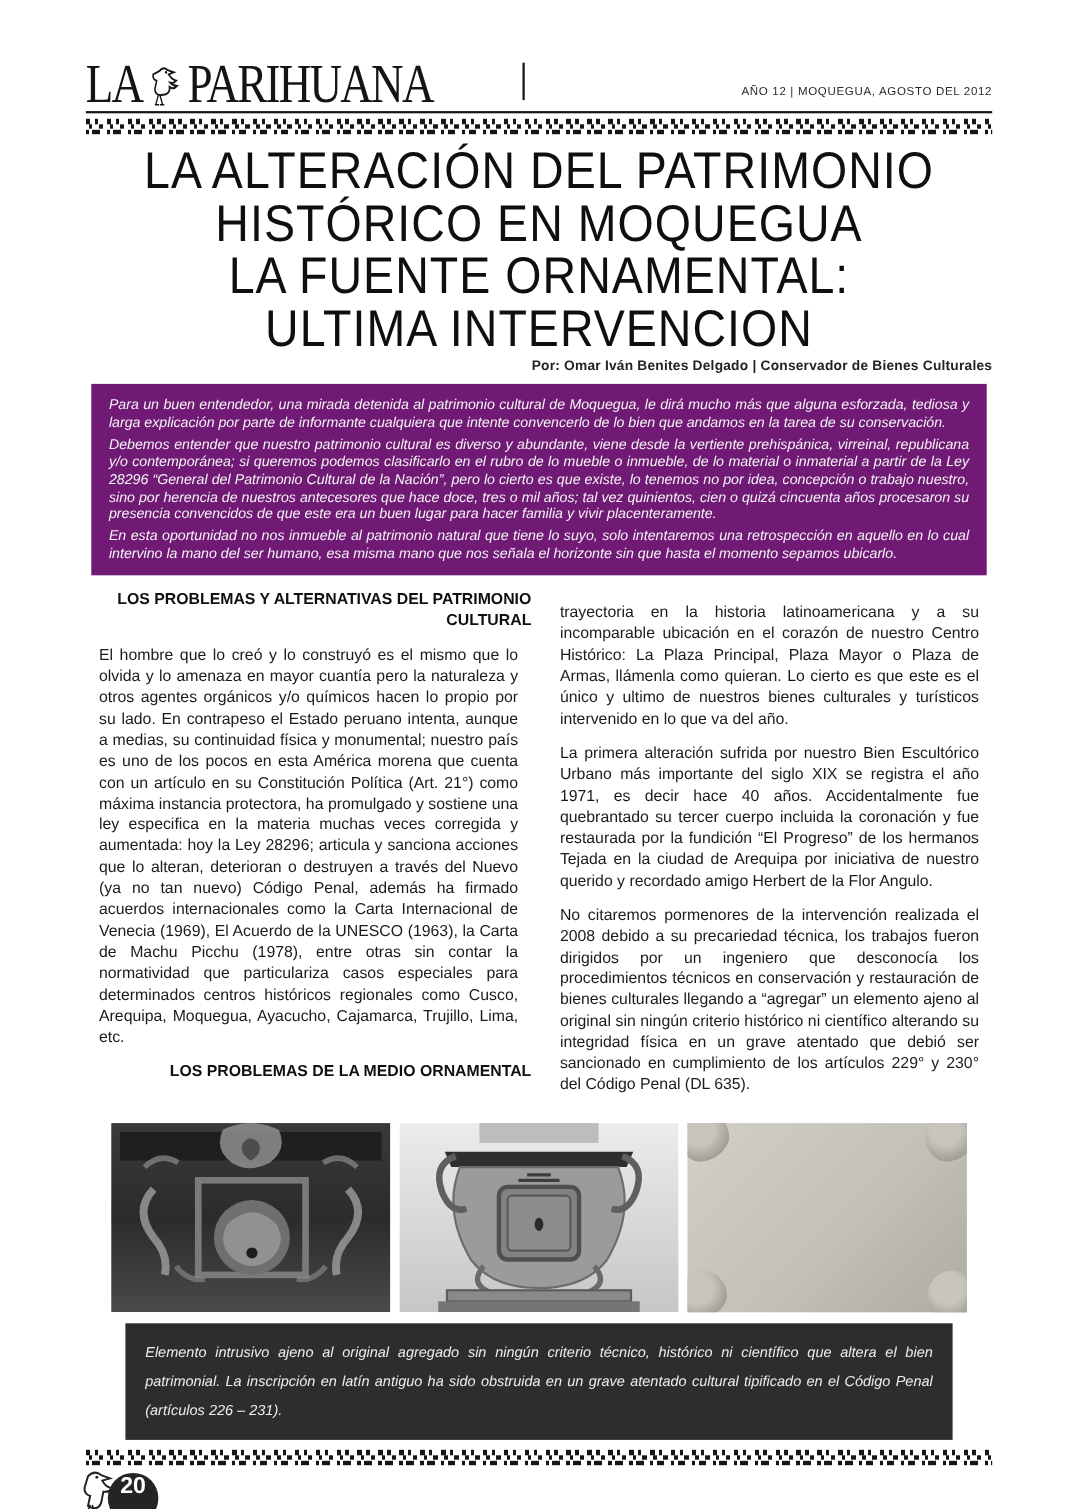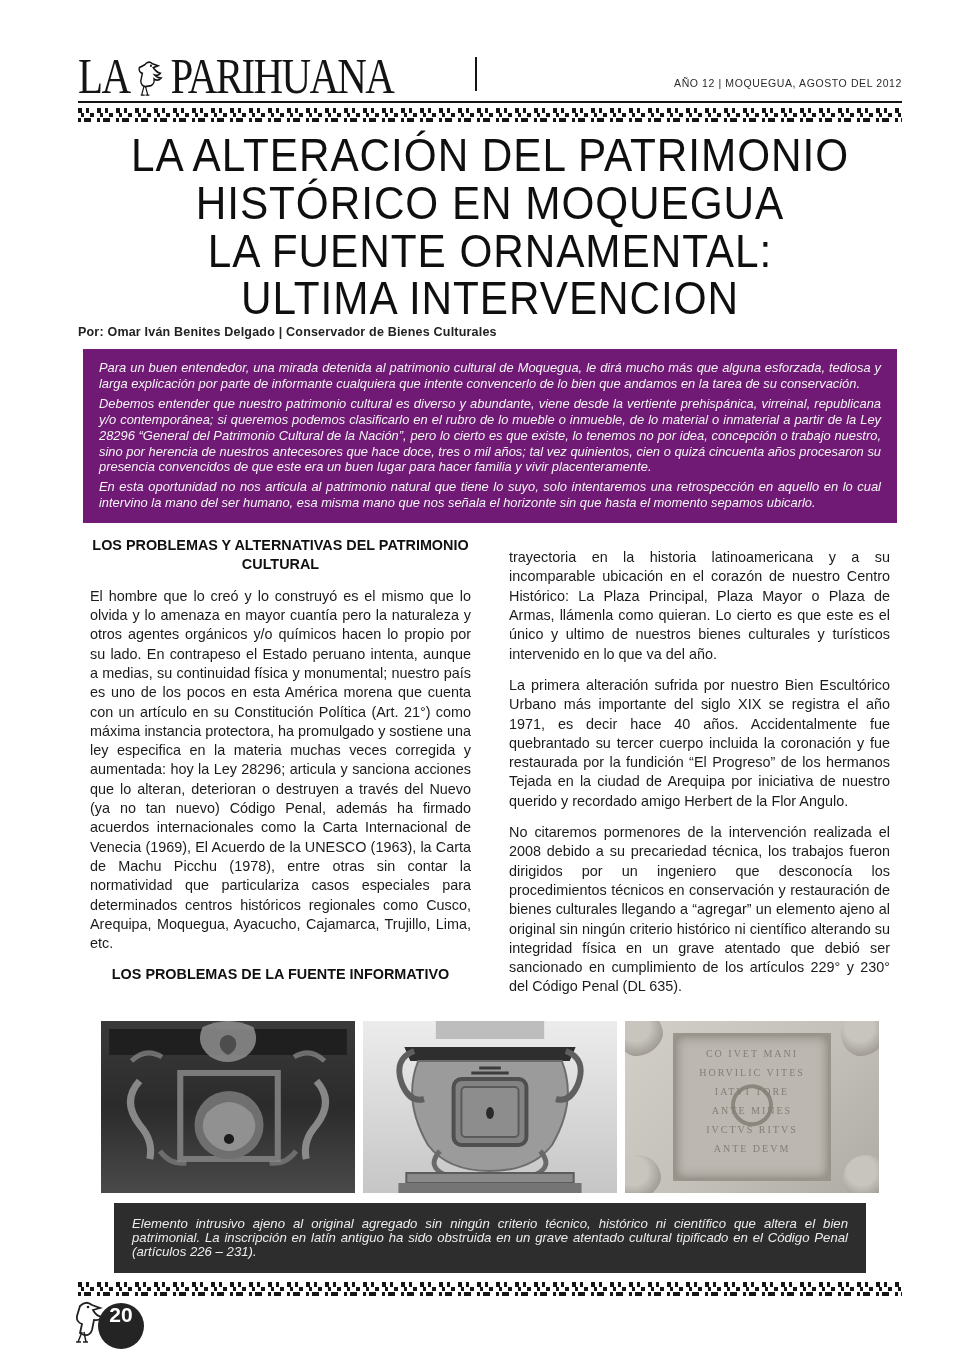--- a/index.html
+++ b/index.html
@@ -33,35 +33,35 @@
       repeating-linear-gradient(90deg,transparent 0 3px,#161616 3px 6px,transparent 6px 12px,#161616 12px 16px,transparent 16px 19px),
       repeating-linear-gradient(90deg,#161616 0 3px,transparent 3px 6px,#161616 6px 13px,transparent 13px 19px);
     background-size:100% 5px,100% 4px,100% 4px;
     background-position:0 0,0 5px,0 10px;
     background-repeat:repeat-x;
   }
 
   
   .title{ margin-top:13px; text-align:center; color:#0f0f0f; transform:scale(.94,1.04); }
   .title-line{ font-size:45px; line-height:46px; font-weight:400; letter-spacing:1px; }
-  .byline{ margin-top:6px; text-align:left; font-size:12.5px; font-weight:700; color:#222; letter-spacing:.2px; }
+  .byline{ margin-top:6px; text-align:right; font-size:12.5px; font-weight:700; color:#222; letter-spacing:.2px; }
 
   
   .lead{
     margin:10px auto 0 auto; width:782px; background:#701a75;
     padding:11px 16px 12px 16px; color:#f4f4f4;
     font-style:italic; font-size:12.9px; line-height:15.9px; text-align:justify;
   }
   .lead p{ margin:0 0 4px 0; }
   .lead p:last-child{ margin-bottom:0; }
 
   
   .columns{ margin-top:13px; display:flex; gap:14px; }
   .col{ flex:1 1 0; font-size:14.4px; line-height:19.3px; text-align:justify; color:#1b1b1b;}
-  .col h3{ margin:0; font-size:14.4px; line-height:19.3px; font-weight:700; text-align:center; color:#101010;}
+  .col h3{ margin:0; font-size:14.4px; line-height:19.3px; font-weight:700; text-align:right; color:#101010;}
   .col p{ margin:12px; }
 
   
   .photos{ margin-top:12px; display:flex; gap:8px; padding:0 23px; }
   .photo{ height:172px; flex:1 1 0; position:relative; overflow:hidden; }
   .photo svg{ width:100%; height:100%; display:block; }
   .photo3{ background:linear-gradient(135deg,#d2cfc9 0%,#c3c0ba 55%,#aeaba4 100%); }
   .p3-blob{ position:absolute; width:46px; height:46px; border-radius:50%;
     background:radial-gradient(circle at 40% 35%, #c8c5bf 0 35%, #a19d95 70%, transparent 72%); }
   .p3-plaque{
@@ -71,21 +71,21 @@
     text-align:center;
   }
   .p3-line{ display:block; font-size:10px; line-height:19px; letter-spacing:2px;
     color:#837f76; font-family:"Liberation Serif", serif; white-space:nowrap; }
   .p3-ring{ position:absolute; left:50%; top:50%; transform:translate(-50%,-54%);
     width:34px; height:34px; border:4px solid #7e7a71; border-radius:50%; opacity:.8;}
 
   
   .caption{
     margin:10px auto 0 auto; width:716px; background:#2d2d2d; color:#ececec;
-    font-style:italic; font-size:13.2px; line-height:14px; text-align:justify;
+    font-style:italic; font-size:13.2px; line-height:26px; text-align:justify;
     padding:14px 18px;
   }
 
   
   .footer-fret{ margin-top:9px; }
   .page-badge{ position:relative; width:90px; height:54px; margin:2px 0 0 -8px; }
   .badge-bird{ position:absolute; left:0; top:0; width:44px; height:50px; }
   .badge-circle{
     position:absolute; left:28px; top:5px; width:46px; height:46px; border-radius:50%;
     background:#242424; display:flex; align-items:flex-start; justify-content:center;
@@ -120,28 +120,28 @@
       <div class="title-line">LA ALTERACIÓN DEL PATRIMONIO</div>
       <div class="title-line">HISTÓRICO EN MOQUEGUA</div>
       <div class="title-line">LA FUENTE ORNAMENTAL:</div>
       <div class="title-line">ULTIMA INTERVENCION</div>
     </div>
     <div class="byline">Por: Omar Iván Benites Delgado | Conservador de Bienes Culturales</div>
 
     <div class="lead">
       <p>Para un buen entendedor, una mirada detenida al patrimonio cultural de Moquegua, le dirá mucho más que alguna esforzada, tediosa y larga explicación por parte de informante cualquiera que intente convencerlo de lo bien que andamos en la tarea de su conservación.</p>
       <p>Debemos entender que nuestro patrimonio cultural es diverso y abundante, viene desde la vertiente prehispánica, virreinal, republicana y/o contemporánea; si queremos podemos clasificarlo en el rubro de lo mueble o inmueble, de lo material o inmaterial a partir de la Ley 28296 “General del Patrimonio Cultural de la Nación”, pero lo cierto es que existe, lo tenemos no por idea, concepción o trabajo nuestro, sino por herencia de nuestros antecesores que hace doce, tres o mil años; tal vez quinientos, cien o quizá cincuenta años procesaron su presencia convencidos de que este era un buen lugar para hacer familia y vivir placenteramente.</p>
-      <p>En esta oportunidad no nos articula al patrimonio natural que tiene lo suyo, solo intentaremos una retrospección en aquello en lo cual intervino la mano del ser humano, esa misma mano que nos señala el horizonte sin que hasta el momento sepamos ubicarlo.</p>
+      <p>En esta oportunidad no nos inmueble al patrimonio natural que tiene lo suyo, solo intentaremos una retrospección en aquello en lo cual intervino la mano del ser humano, esa misma mano que nos señala el horizonte sin que hasta el momento sepamos ubicarlo.</p>
     </div>
 
     <div class="columns">
       <div class="col">
         <h3>LOS PROBLEMAS Y ALTERNATIVAS DEL PATRIMONIO CULTURAL</h3>
         <p>El hombre que lo creó y lo construyó es el mismo que lo olvida y lo amenaza en mayor cuantía pero la naturaleza y otros agentes orgánicos y/o químicos hacen lo propio por su lado. En contrapeso el Estado peruano intenta, aunque a medias, su continuidad física y monumental; nuestro país es uno de los pocos en esta América morena que cuenta con un artículo en su Constitución Política (Art. 21°) como máxima instancia protectora, ha promulgado y sostiene una ley especifica en la materia muchas veces corregida y aumentada: hoy la Ley 28296; articula y sanciona acciones que lo alteran, deterioran o destruyen a través del Nuevo (ya no tan nuevo) Código Penal, además ha firmado acuerdos internacionales como la Carta Internacional de Venecia (1969), El Acuerdo de la UNESCO (1963), la Carta de Machu Picchu (1978), entre otras sin contar la normatividad que particulariza casos especiales para determinados centros históricos regionales como Cusco, Arequipa, Moquegua, Ayacucho, Cajamarca, Trujillo, Lima, etc.</p>
-        <h3>LOS PROBLEMAS DE LA FUENTE INFORMATIVO</h3>
+        <h3>LOS PROBLEMAS DE LA MEDIO ORNAMENTAL</h3>
       </div>
       <div class="col">
         <p>trayectoria en la historia latinoamericana y a su incomparable ubicación en el corazón de nuestro Centro Histórico: La Plaza Principal, Plaza Mayor o Plaza de Armas, llámenla como quieran. Lo cierto es que este es el único y ultimo de nuestros bienes culturales y turísticos intervenido en lo que va del año.</p>
         <p>La primera alteración sufrida por nuestro Bien Escultórico Urbano más importante del siglo XIX se registra el año 1971, es decir hace 40 años. Accidentalmente fue quebrantado su tercer cuerpo incluida la coronación y fue restaurada por la fundición “El Progreso” de los hermanos Tejada en la ciudad de Arequipa por iniciativa de nuestro querido y recordado amigo Herbert de la Flor Angulo.</p>
         <p>No citaremos pormenores de la intervención realizada el 2008 debido a su precariedad técnica, los trabajos fueron dirigidos por un ingeniero que desconocía los procedimientos técnicos en conservación y restauración de bienes culturales llegando a “agregar” un elemento ajeno al original sin ningún criterio histórico ni científico alterando su integridad física en un grave atentado que debió ser sancionado en cumplimiento de los artículos 229° y 230° del Código Penal (DL 635).</p>
       </div>
     </div>
 
     <div class="photos">
 
@@ -190,29 +190,20 @@
           <rect x="44" y="152" width="170" height="10" fill="#8a8a8a" stroke="#5c5c5c" stroke-width="2"></rect>
           <rect x="36" y="162" width="186" height="10" fill="#757575"></rect>
         </svg>
       </div>
 
       <div class="photo photo3">
         <div class="p3-blob" style="left:-8px;top:-10px"></div>
         <div class="p3-blob" style="right:-8px;top:-10px"></div>
         <div class="p3-blob" style="left:-10px;bottom:-8px"></div>
         <div class="p3-blob" style="right:-10px;bottom:-8px"></div>
-        <div class="p3-plaque">
-          <span class="p3-line">CO IVET MANI</span>
-          <span class="p3-line">HORVILIC VITES</span>
-          <span class="p3-line">IATVI TORE</span>
-          <span class="p3-line">ANTE MINES</span>
-          <span class="p3-line">IVCTVS RITVS</span>
-          <span class="p3-line">ANTE DEVM</span>
-          <div class="p3-ring"></div>
-        </div>
       </div>
     </div>
 
     <div class="caption">Elemento intrusivo ajeno al original agregado sin ningún criterio técnico, histórico ni científico que altera el bien patrimonial. La inscripción en latín antiguo ha sido obstruida en un grave atentado cultural tipificado en el Código Penal (artículos 226 – 231).</div>
 
     <div class="fret footer-fret"></div>
     <div class="page-badge">
       <svg class="badge-bird" viewBox="0 0 44 50">
         <path d="M10 8 q6 -6 12 -1 l8 3 -7 2 q3 6 9 7 q-3 4 -8 3 l-2 10 q-2 6 -8 5 l-4 -2 2 -9 q-6 -2 -5 -8 z" fill="none" stroke="#222" stroke-width="1.8"></path>
         <path d="M12 34 l-4 10 m6 -10 l2 10 m-10 0 h5 m2 0 h5" fill="none" stroke="#222" stroke-width="1.5"></path>

